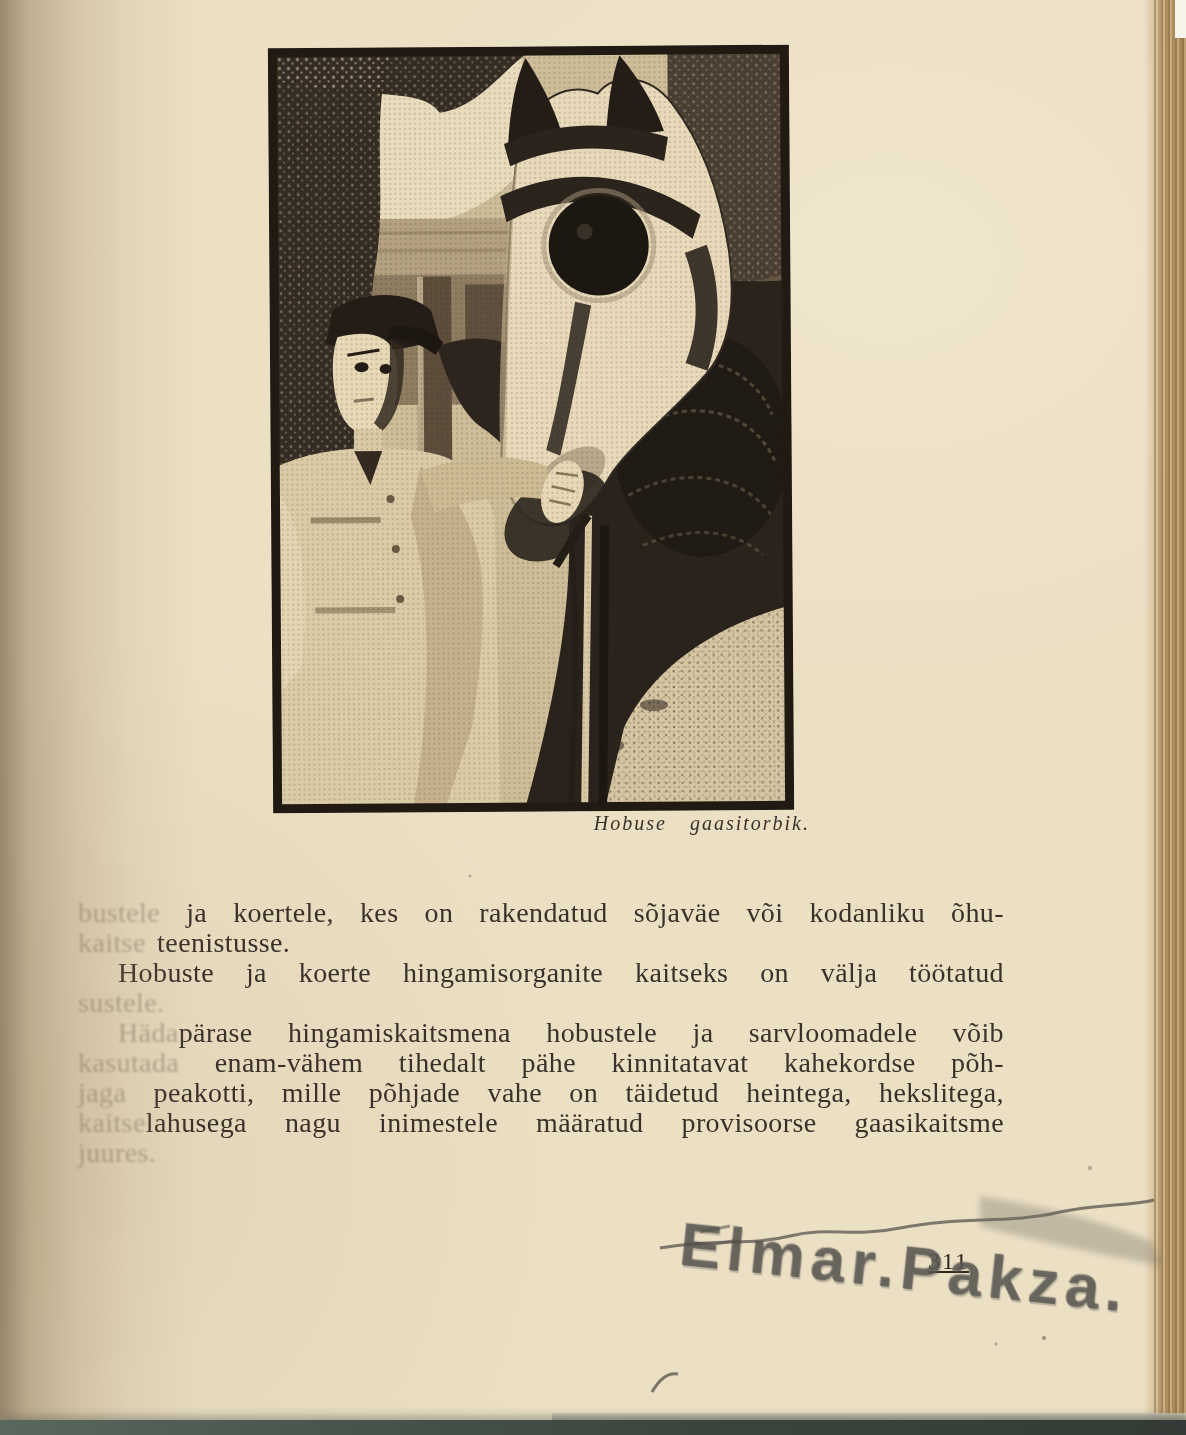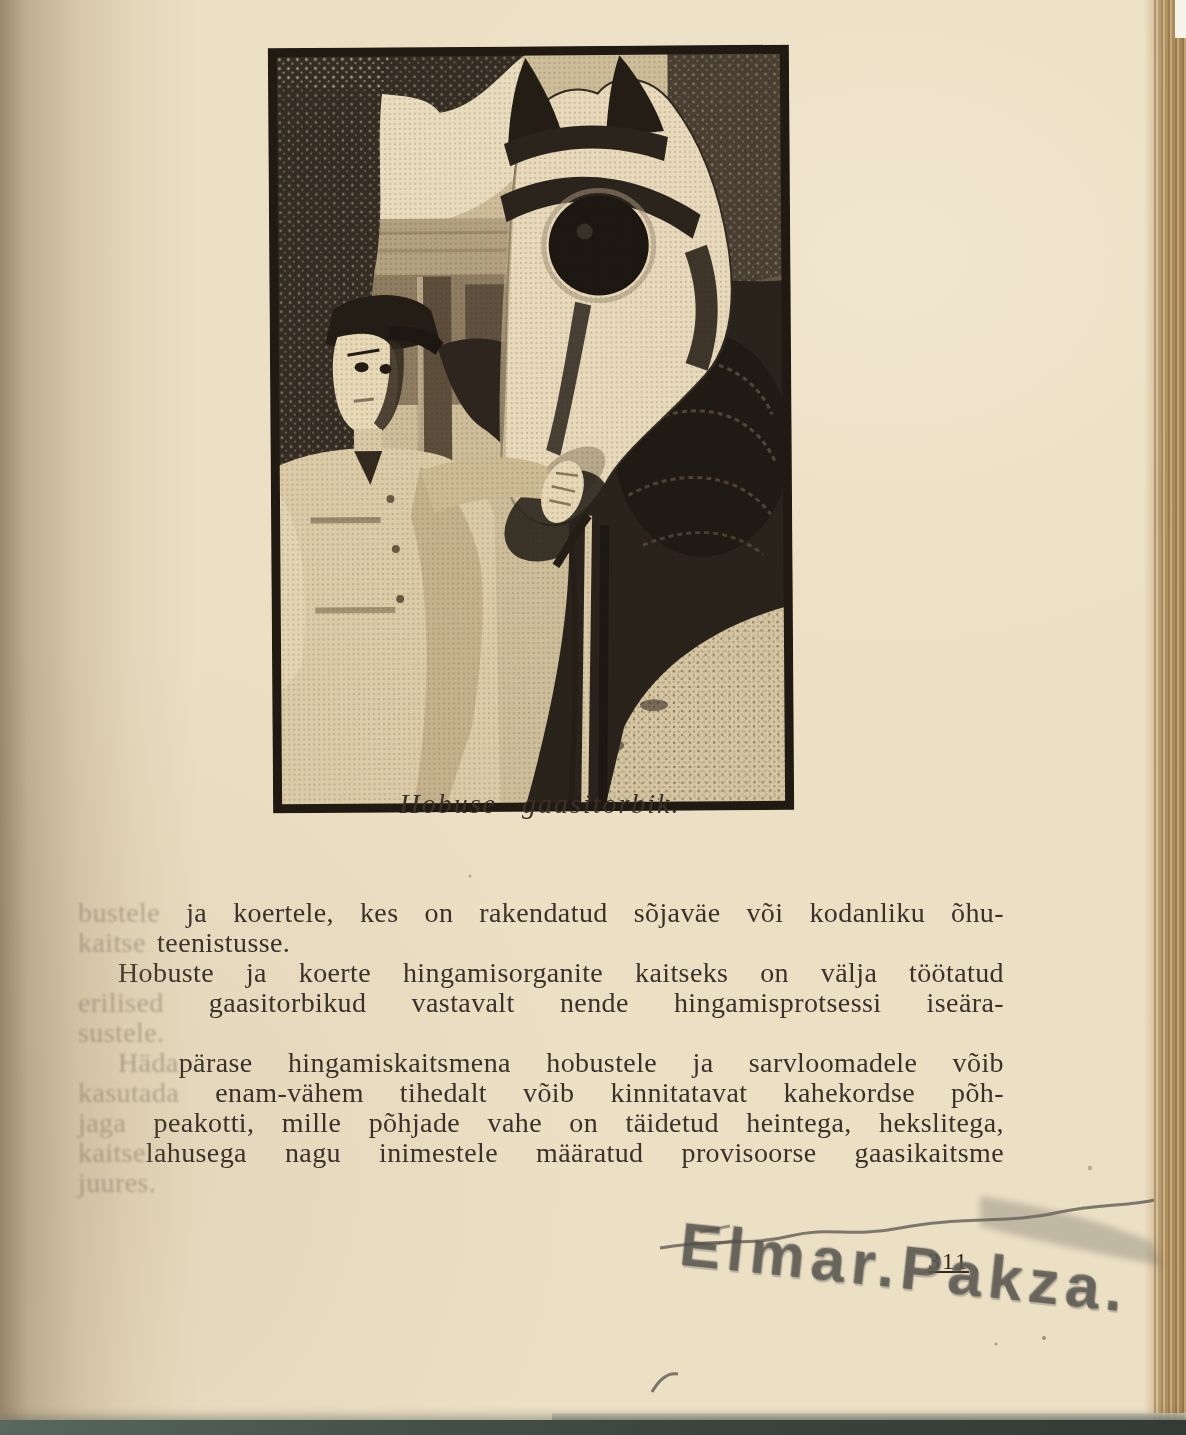--- a/index.html
+++ b/index.html
@@ -24,22 +24,22 @@
   .corner-white{position:absolute;top:0;right:0;width:11px;height:38px;background:#f7f4ea;}
   .strip-bottom{position:absolute;left:0;bottom:0;width:100%;height:15px;
     background:linear-gradient(90deg,#59685e 0,#46544b 30%,#3a443d 60%,#343b36 100%);
     box-shadow:0 -6px 9px -2px rgba(95,108,96,.5);}
   .stack-edge{position:absolute;left:552px;bottom:13px;width:634px;height:9px;
     background:linear-gradient(180deg,#cbc8b8,#8e8c7f);opacity:.85;}
   
   .photo-frame{position:absolute;left:270px;top:46px;width:522px;height:766px;
     transform:rotate(-0.4deg);}
   
-  .caption{position:absolute;left:270px;top:788px;width:540px;text-align:center;
-    font-style:italic;font-size:28px;letter-spacing:2px;word-spacing:16px;color:#3a322a;}
+  .caption{position:absolute;left:270px;top:812px;width:540px;text-align:right;
+    font-style:italic;font-size:20px;letter-spacing:2px;word-spacing:16px;color:#3a322a;}
   
   .bodytext{position:absolute;left:78px;top:898px;width:926px;color:#3a322a;
     font-size:28px;line-height:30px;letter-spacing:.4px;word-spacing:4px;}
   .tl{height:30px;text-align:justify;text-align-last:justify;white-space:normal;}
   .tl.pend{text-align-last:left;}
   .tl.indent{padding-left:40px;}
   .faded{color:#4a4036;opacity:.35;filter:blur(1.1px);}
   
   .pagenum{position:absolute;left:928px;top:1248px;font-size:24px;color:#2f281f;
     letter-spacing:2px;z-index:1;text-decoration:underline;}
@@ -160,24 +160,23 @@
       <rect x="5" y="5" width="512" height="756" fill="none" stroke="#201a13" stroke-width="9"></rect>
     </svg>
   </div>
 
   <div class="caption">Hobuse gaasitorbik.</div>
 
   <div class="bodytext">
     <div class="tl"><span class="faded">bustele</span><span> ja koertele, kes on rakendatud sõjaväe või kodanliku õhu-</span></div>
     <div class="tl pend"><span class="faded">kaitse</span><span> teenistusse.</span></div>
     <div class="tl indent"><span class="faded"></span><span>Hobuste ja koerte hingamisorganite kaitseks on välja töötatud</span></div>
-    <div class="tl"><span class="faded">erilised</span><span> gaasitorbikud vastavalt nende hingamisprotsessi iseära-</span></div>
     <div class="tl pend"><span class="faded">sustele.</span><span></span></div>
     <div class="tl indent"><span class="faded">Häda</span><span>pärase hingamiskaitsmena hobustele ja sarvloomadele võib</span></div>
-    <div class="tl"><span class="faded">kasutada</span><span> enam-vähem tihedalt võib kinnitatavat kahekordse põh-</span></div>
+    <div class="tl"><span class="faded">kasutada</span><span> enam-vähem tihedalt pähe kinnitatavat kahekordse põh-</span></div>
     <div class="tl"><span class="faded">jaga</span><span> peakotti, mille põhjade vahe on täidetud heintega, hekslitega,</span></div>
     <div class="tl"><span class="faded">kaitse</span><span>lahusega nagu inimestele määratud provisoorse gaasikaitsme</span></div>
     <div class="tl pend"><span class="faded">juures.</span><span></span></div>
   </div>
 
   <div class="pagenum">311</div>
   <div class="stamp">Elmar.Pakza.</div>
 
   <svg class="overlay" width="1186" height="1435" viewBox="0 0 1186 1435">
     <defs>

